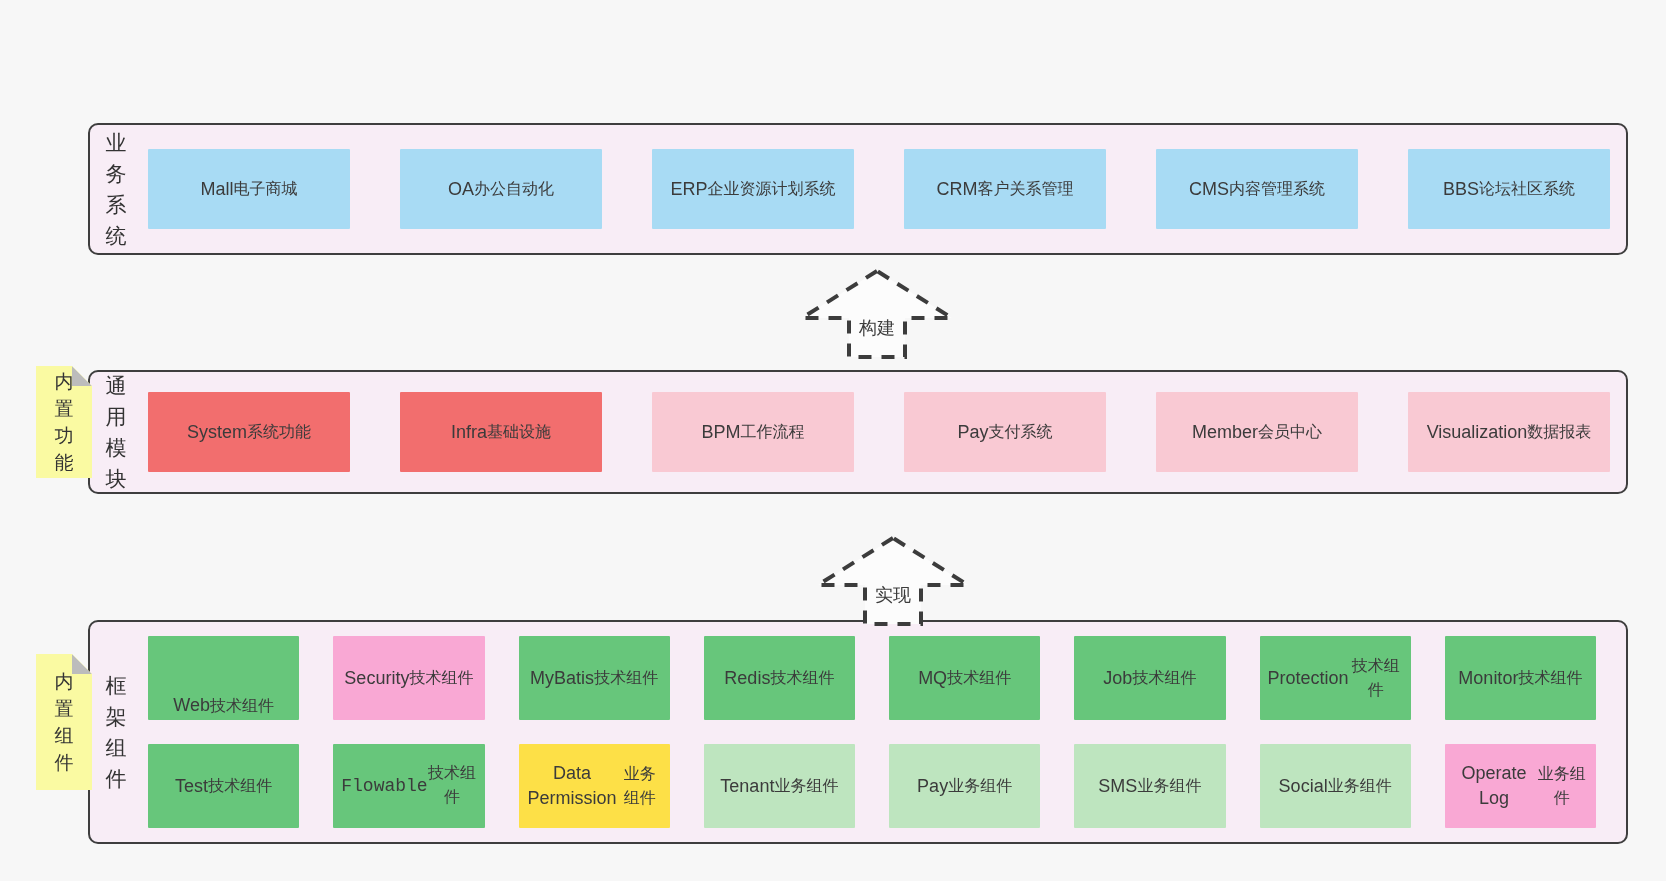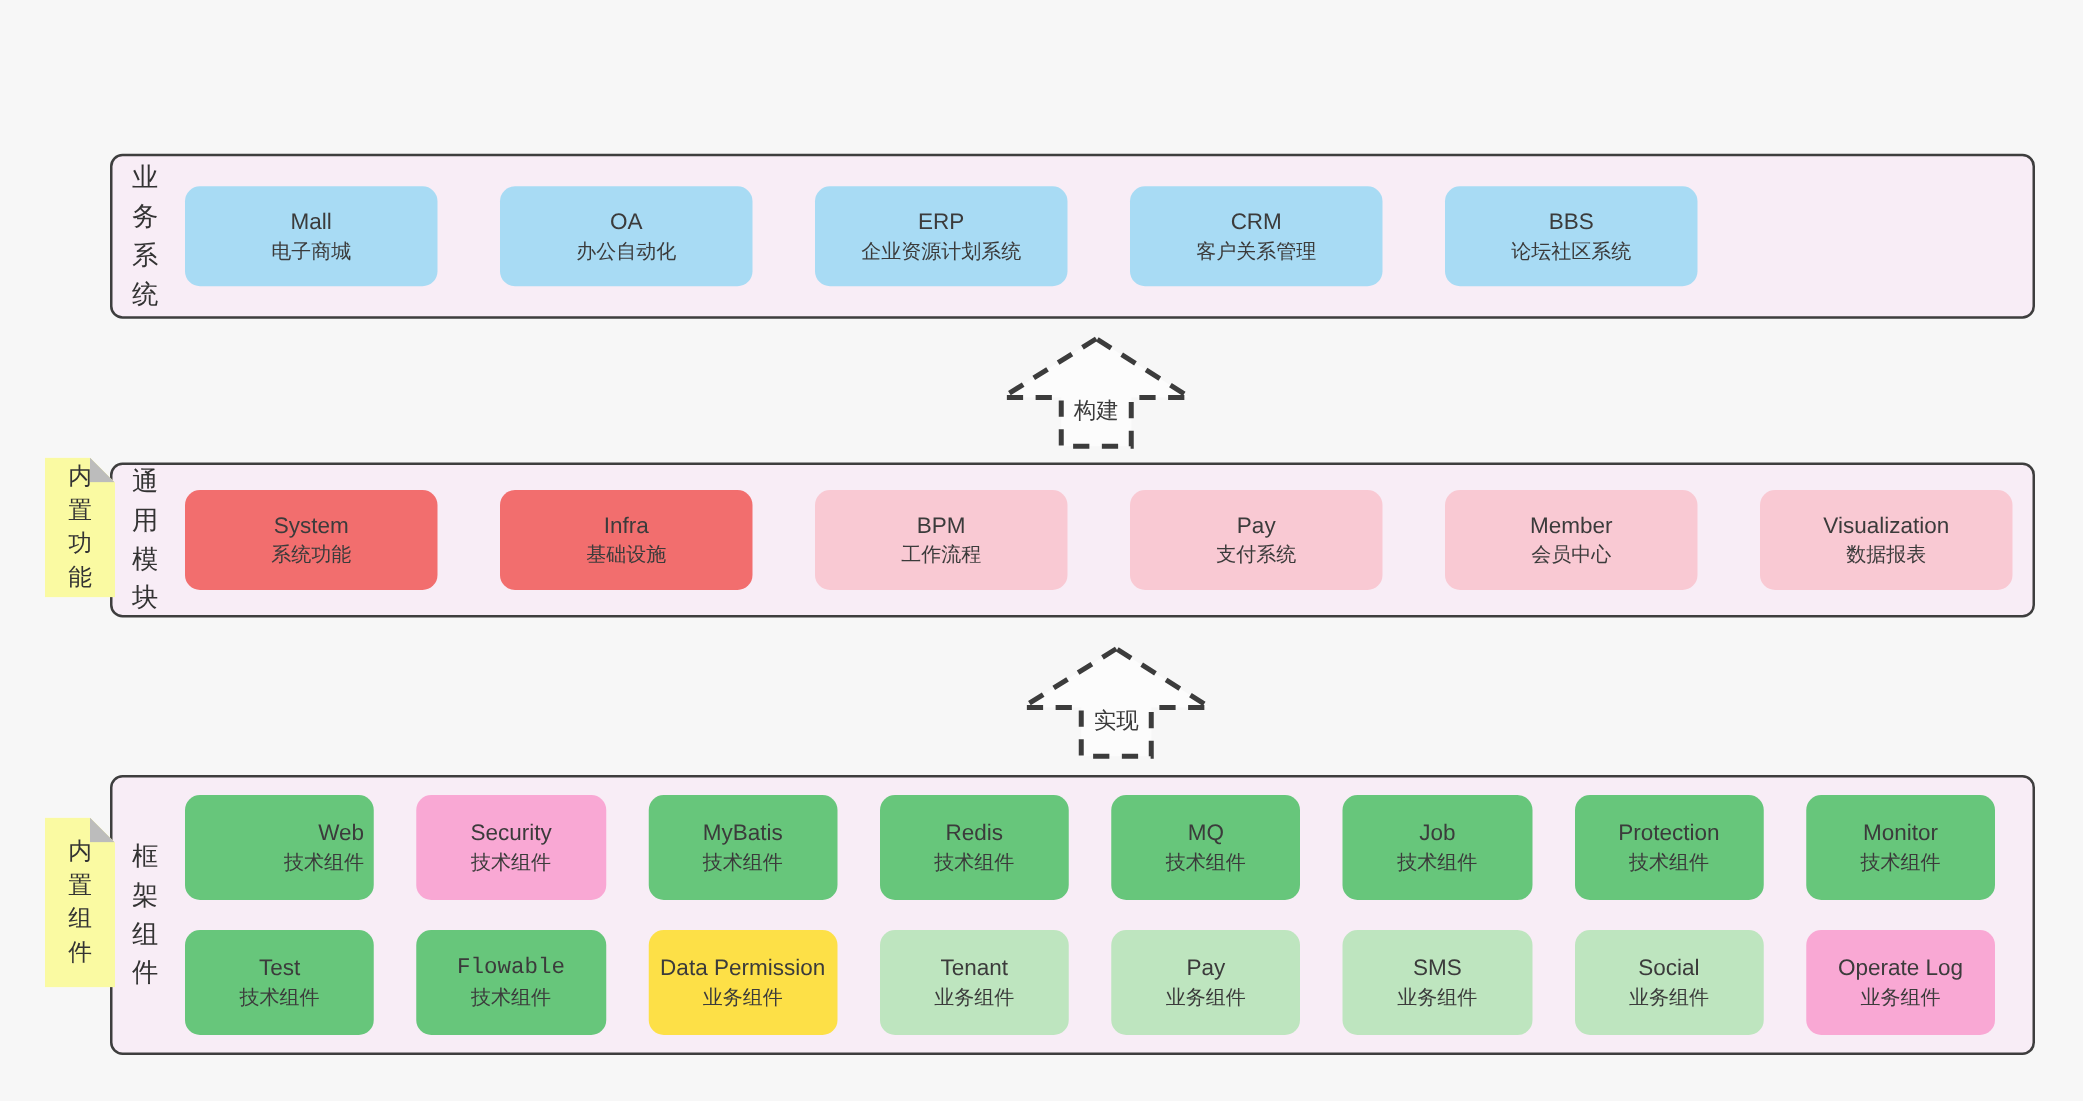--- a/index.html
+++ b/index.html
@@ -49,23 +49,23 @@
     padding:0 16px 0 6px;
   }
   .cols8 {
     grid-template-columns:repeat(8,1fr);
     gap:24px 34px;
     padding:0 30px 0 6px;
   }
 
   .box {
     height:80px;
-    border-radius:12px;
+    border-radius:1px;
     display:flex;
-    flex-direction:column;
+    flex-direction:row;
     justify-content:center;
     align-items:center;
     text-align:center;
     padding:2px 10px;
   }
   .cols8 .box { height:84px; padding:2px 8px; }
   .box .title    { font-size:18px; line-height:25px; }
   .box .subtitle { font-size:16px; line-height:24px; }
 
   
@@ -95,21 +95,21 @@
   .note-label span { display:block; line-height:27px; text-align:center; }
 
   
   .arrow {
     position:absolute;
     width:170px;
     height:92px;
     z-index:2;
   }
   .arrow1 { left:792px; top:268px; }
-  .arrow2 { left:808px; top:516px; }
+  .arrow2 { left:808px; top:535px; }
   .arrow svg { position:absolute; left:0; top:0; }
   .arrow-label {
     position:absolute;
     left:50%;
     top:48px;
     transform:translateX(-50%);
     font-size:18px;
     color:#3c3c3c;
     background:#fcfcfc;
     padding:0 2px;
@@ -137,20 +137,24 @@
       </div>
       <div class="box" style="background: rgb(168, 219, 244); color: rgb(59, 59, 59);">
         <span class="title">ERP</span>
         <span class="subtitle">企业资源计划系统</span>
       </div>
       <div class="box" style="background: rgb(168, 219, 244); color: rgb(59, 59, 59);">
         <span class="title">CRM</span>
         <span class="subtitle">客户关系管理</span>
       </div>
       <div class="box" style="background: rgb(168, 219, 244); color: rgb(59, 59, 59);">
+        <span class="title">CMS</span>
+        <span class="subtitle">内容管理系统</span>
+      </div>
+      <div class="box" style="background: rgb(168, 219, 244); color: rgb(59, 59, 59);">
         <span class="title">BBS</span>
         <span class="subtitle">论坛社区系统</span>
       </div>
     </div>
 </div>
 
 <div class="arrow arrow1">
   <svg width="170" height="92" viewBox="0 0 170 92">
     <polygon points="85,3 10,50 57,50 57,89 113,89 113,50 160,50" fill="#fcfcfc" stroke="#3c3c3c" stroke-width="4" stroke-dasharray="13 10"></polygon>
   </svg>

